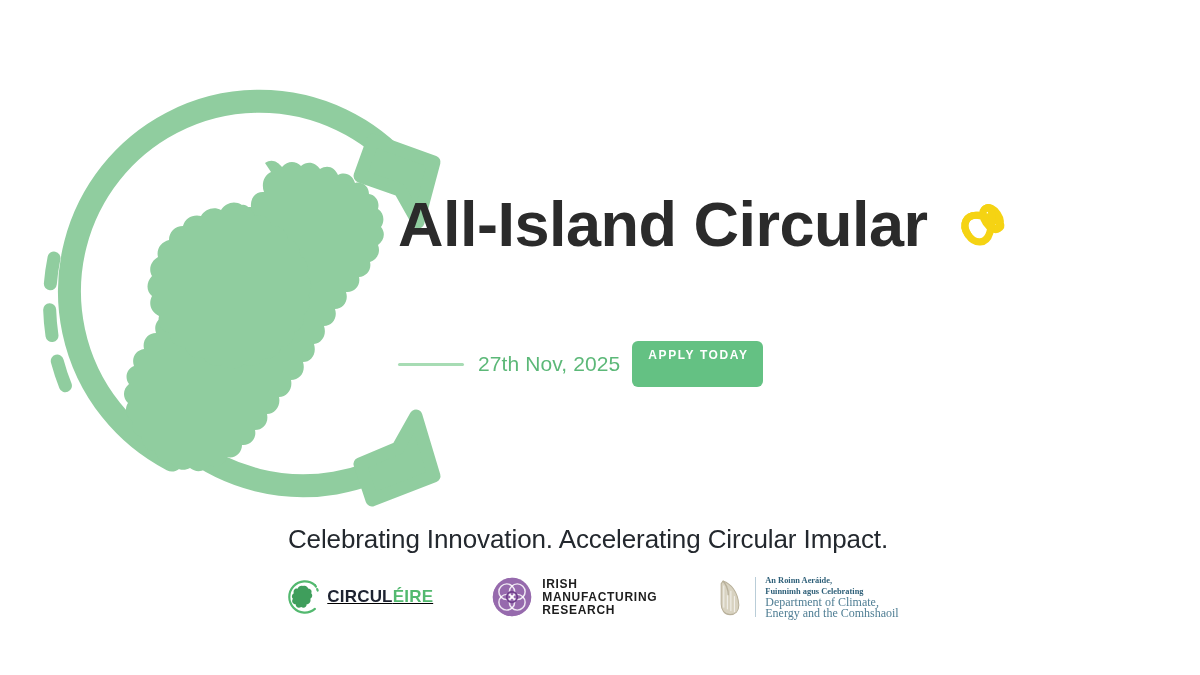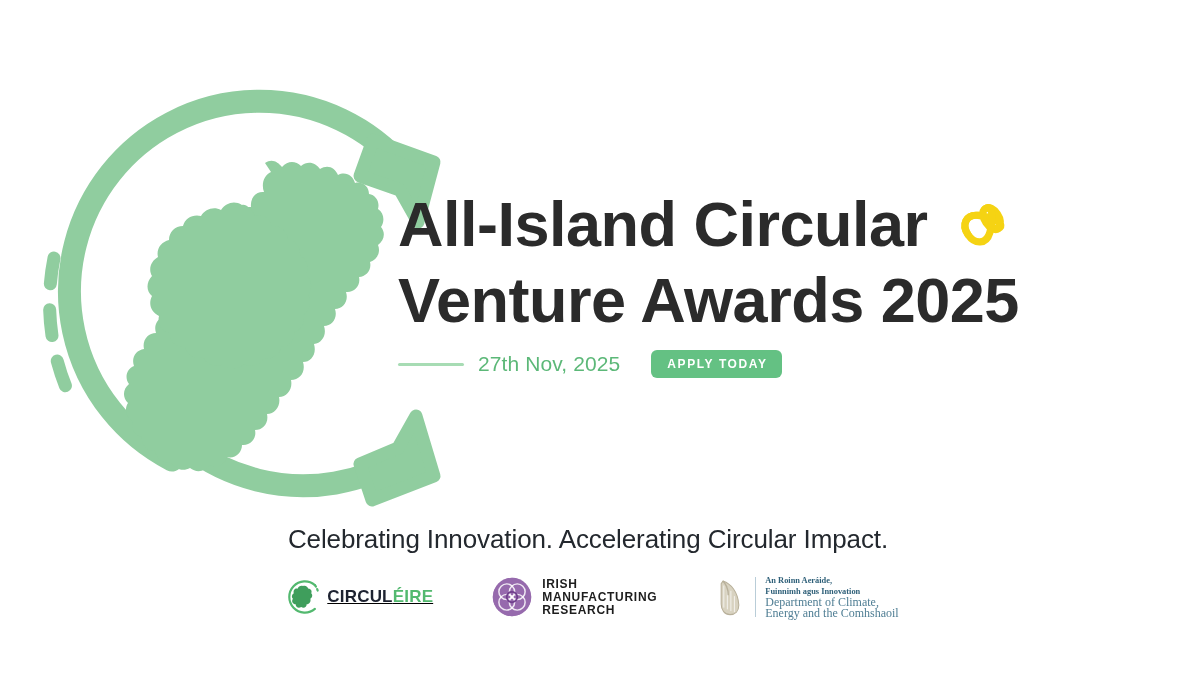--- a/index.html
+++ b/index.html
@@ -73,29 +73,29 @@
     margin-right: 14px;
   }
   .date-text {
     font-size: 21px;
     color: #5cb878;
     font-weight: normal;
     letter-spacing: 0.1px;
     white-space: nowrap;
   }
   .apply-btn {
-    margin-left: 31px;
+    margin-left: 12px;
     background: #64c183;
     color: #ffffff;
     border: none;
     border-radius: 6px;
     font-size: 12px;
     font-weight: bold;
     letter-spacing: 1.6px;
-    padding: 8px 14px 8px 16px;
+    padding: 8px 14px 26px 16px;
     font-family: "Liberation Sans", sans-serif;
     cursor: pointer;
     line-height: 1;
     white-space: nowrap;
   }
 
   
   .tagline {
     position: absolute;
     left: 0;
@@ -242,23 +242,20 @@
       <span class="infinity-icon">
         <svg viewBox="0 0 100 86" xmlns="http://www.w3.org/2000/svg">
           <g transform="rotate(-34 50 43)">
             <path d="M 26 43 C 26 28 38 20 50 30 C 62 40 74 58 62 58 C 50 58 50 28 62 28
                      C 74 28 74 56 62 56" fill="none" stroke="#f5d313" stroke-width="9" stroke-linecap="round"></path>
             <path d="M 50 30 C 38 20 26 28 26 43 C 26 58 38 66 50 56 C 62 46 74 28 62 28" fill="none" stroke="#f5d313" stroke-width="9" stroke-linecap="round"></path>
           </g>
         </svg>
       </span>
     </div>
-    <div class="title-line">
-      <span>Venture Awards 2025</span>
-    </div>
   </div>
 
   <div class="date-row">
     <span class="date-rule"></span>
     <span class="date-text">27th Nov, 2025</span>
     <button class="apply-btn">APPLY TODAY</button>
   </div>
 
   <div class="tagline">Celebrating Innovation. Accelerating Circular Impact.</div>
 
@@ -304,21 +301,21 @@
         <svg viewBox="0 0 34 48" xmlns="http://www.w3.org/2000/svg">
           <path d="M 9 6 C 18 9 26 18 27 33 C 27 40 23 44 17 44
                    C 11 44 7 39 7 32 L 7 9 Z" fill="#d8d2c0" stroke="#b8b09a" stroke-width="1.2"></path>
           <path d="M 10 11 L 10 36 M 14 13 L 14 38 M 18 17 L 18 40 M 22 23 L 22 41" stroke="#ffffff" stroke-width="1" opacity="0.8"></path>
           <path d="M 9 6 C 13 10 15 16 15 22" fill="none" stroke="#b8b09a" stroke-width="1.6"></path>
         </svg>
       </span>
       <span class="divider"></span>
       <span class="wordmark">
         <div class="wm-ga">An Roinn Aeráide,</div>
-        <div class="wm-ga">Fuinnimh agus Innovation</div>
+        <div class="wm-ga">Fuinnimh agus Celebrating</div>
         <div class="wm-en">Department of Climate,</div>
         <div class="wm-en">Energy and the Comhshaoil</div>
       </span>
     </div>
 
   </div>
 
 </div>
 
 </body></html>

